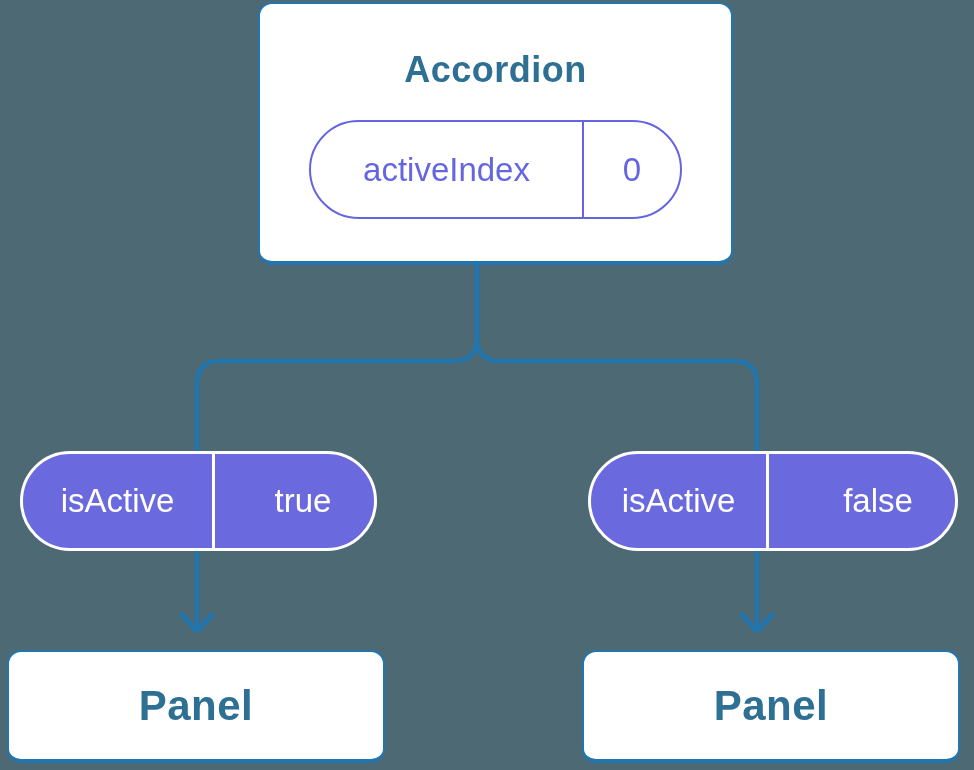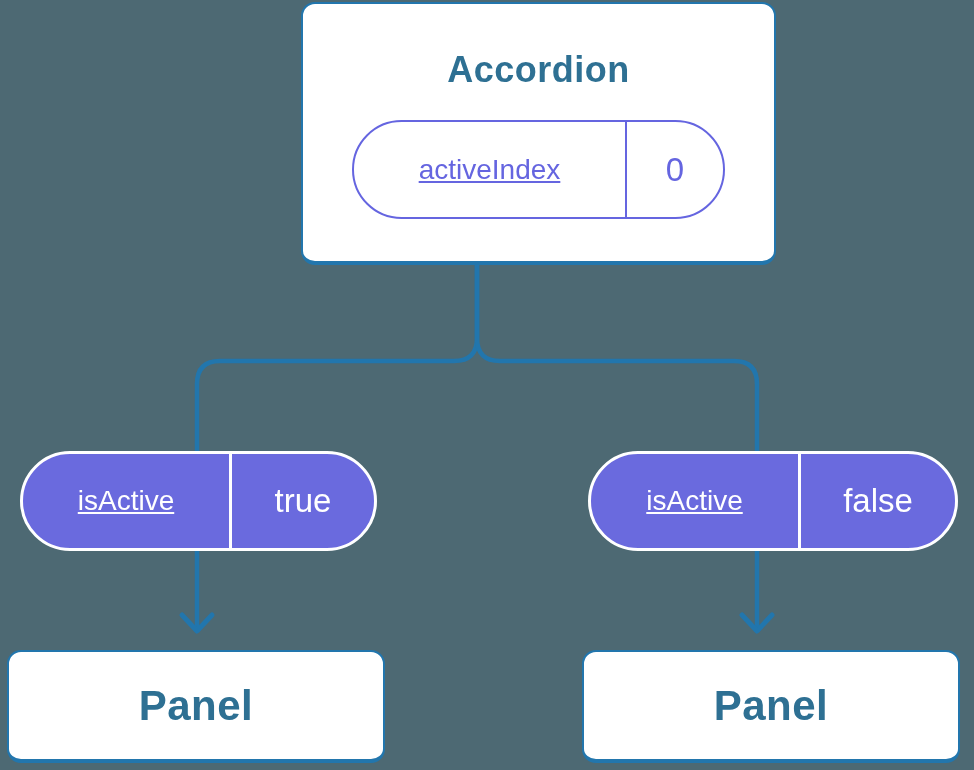--- a/index.html
+++ b/index.html
@@ -29,21 +29,20 @@
     box-sizing: border-box;
     z-index: 2;
     display: flex;
     flex-direction: column;
     align-items: center;
   }
   .root-node {
     left: 258px; top: 2px;
     width: 475px; height: 263px;
     padding-top: 44px;
-    margin-left: 43px;
   }
   .node-title {
     font-size: 36px;
     font-weight: 600;
     color: #2e7093;
     line-height: 44px;
     letter-spacing: 0.5px;
   }
   .leaf-node {
     left: 7px; top: 650px;
@@ -81,34 +80,33 @@
     border-radius: 52px;
     color: #ffffff;
   }
   .pill-left  { left: 20px;  width: 357px; }
   .pill-right { left: 588px; width: 370px; }
   .pill-label {
     flex: 1;
     display: flex;
     align-items: center;
     justify-content: center;
-    font-size: 28px;
+    font-size: 33px;
     white-space: nowrap;
-    text-decoration: underline;
   }
   .pill-value {
     display: flex;
     align-items: center;
     justify-content: center;
     font-size: 33px;
     white-space: nowrap;
   }
   .outline-pill .pill-value { width: 96px; }
-  .pill-left   .pill-value { width: 142px; }
-  .pill-right  .pill-value { width: 154px; }
+  .pill-left   .pill-value { width: 142px; padding-left: 17px; }
+  .pill-right  .pill-value { width: 154px; padding-left: 32px; }
   .pill-divider {
     width: 2px;
     align-self: stretch;
     background: #6565e0;
   }
   .solid-pill .pill-divider { width: 3px; background: #ffffff; }
 </style>
 </head>
 <body>
 

